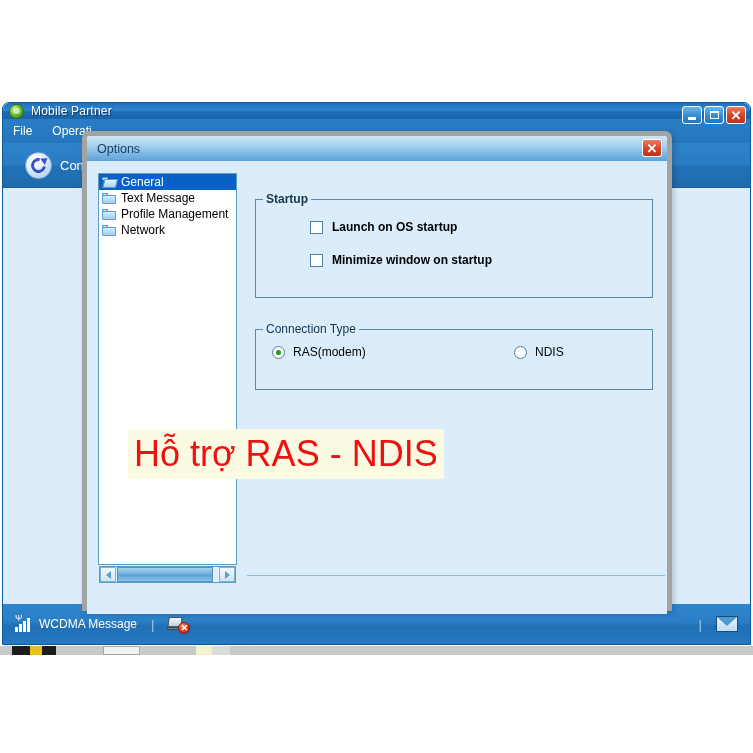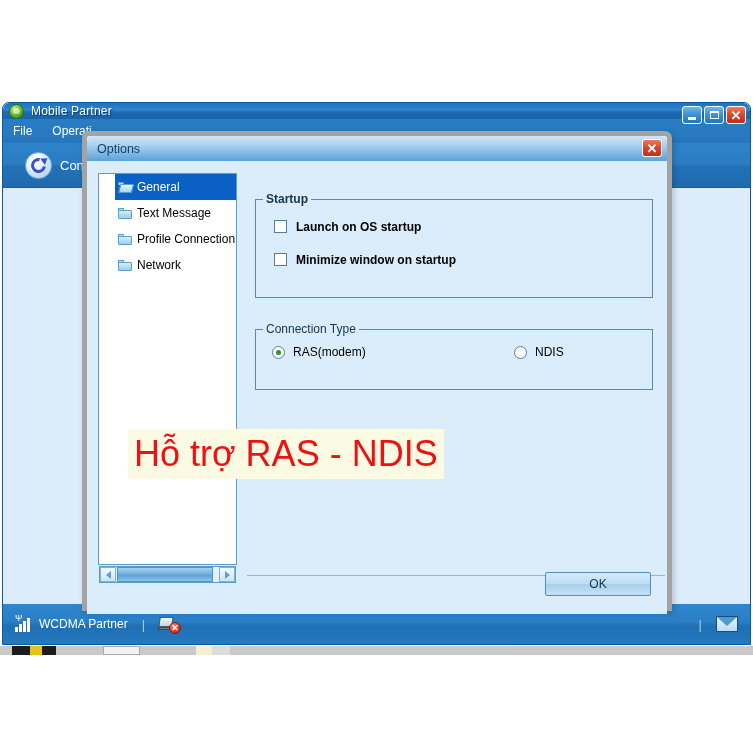--- a/index.html
+++ b/index.html
@@ -329,26 +329,25 @@
     height: 392px;
     background: #ffffff;
     border: 1px solid #5c9ac8;
     box-sizing: border-box;
     overflow: hidden;
   }
   .tree-item {
     display: flex;
     align-items: center;
     gap: 5px;
-    height: 26px;
+    height: 16px;
     padding: 0 3px;
     font-size: 12px;
     color: #000000;
     white-space: nowrap;
-    margin-left: 16px;
   }
   .tree-item.selected {
     background: #0a60c5;
     color: #ffffff;
   }
   .folder-icon {
     width: 14px; height: 11px;
     position: relative;
     flex: none;
   }
@@ -455,24 +454,25 @@
   #group-conn {
     left: 168px;
     top: 168px;
     width: 398px;
     height: 61px;
   }
 
   .check-row {
     position: absolute;
     display: flex;
-    align-items: flex-start;
+    align-items: flex-end;
     gap: 9px;
     font-size: 12px;
     color: #000000;
+    margin-left: 36px;
   }
   .checkbox {
     width: 13px; height: 13px;
     background: #ffffff;
     border: 1px solid #4e7ea3;
     box-sizing: border-box;
     flex: none;
   }
   .radio-row {
     position: absolute;
@@ -596,21 +596,21 @@
     <div class="main-body"></div>
 
     <div class="status-bar">
       <div class="signal-wrap">
         <span class="ant">Ψ</span>
         <div class="bar b1"></div>
         <div class="bar b2"></div>
         <div class="bar b3"></div>
         <div class="bar b4"></div>
       </div>
-      <div class="status-text">WCDMA  Partner</div>
+      <div class="status-text">WCDMA  Message</div>
       <div class="status-sep">|</div>
       <div class="net-icon">
         <div class="screenbox"></div>
         <div class="base"></div>
         <div class="badge">✕</div>
       </div>
       <div class="spacer"></div>
       <div class="status-sep">|</div>
       <div class="mail-icon"></div>
     </div>
@@ -640,21 +640,21 @@
             <span class="tab"></span>
               <span class="body"></span>
           </span>
           <span>Text Message</span>
         </div>
         <div class="tree-item">
           <span class="folder-icon">
             <span class="tab"></span>
               <span class="body"></span>
           </span>
-          <span>Profile Connection</span>
+          <span>Profile Management</span>
         </div>
         <div class="tree-item">
           <span class="folder-icon">
             <span class="tab"></span>
               <span class="body"></span>
           </span>
           <span>Network</span>
         </div>
       </div>
 
@@ -688,21 +688,20 @@
           <span class="radio checked"></span>
           <span>RAS(modem)</span>
         </div>
         <div class="radio-row" style="left:258px; top:15px;">
           <span class="radio"></span>
           <span>NDIS</span>
         </div>
       </div>
 
       <div class="dlg-buttons">
-        <div class="dlg-btn">OK</div>
       </div>
 
     </div>
   </div>
 
   <div class="annotation">Hỗ trợ RAS - NDIS</div>
 
   <div class="taskbar-frag">
     <div class="tb-chip a"></div>
     <div class="tb-chip a2"></div>

